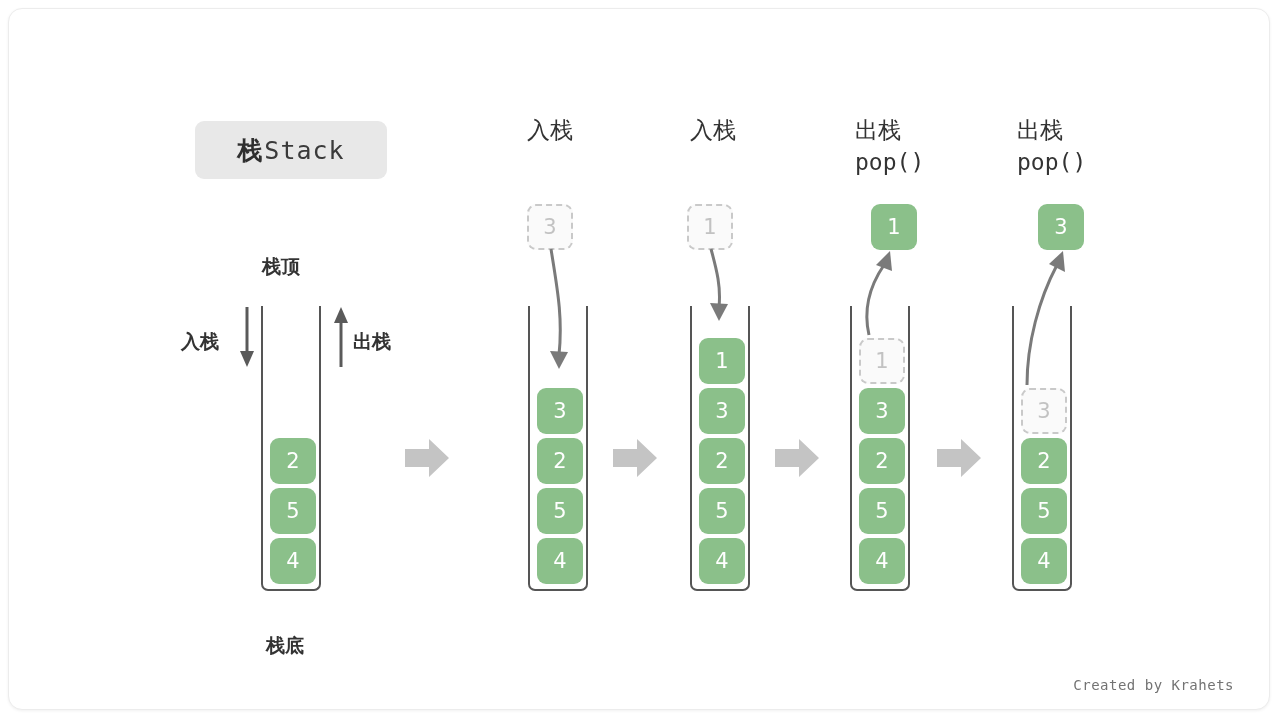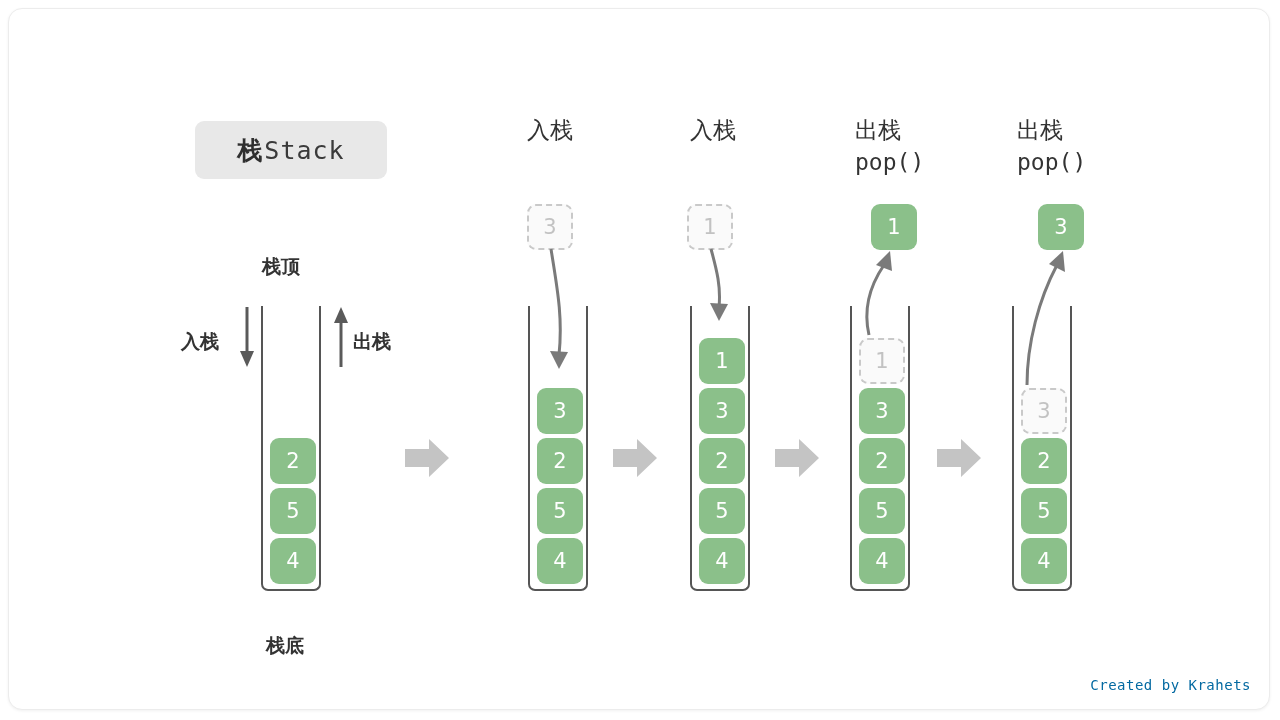--- a/index.html
+++ b/index.html
@@ -120,25 +120,25 @@
     color: #ffffff;
   }
   .cell.ghost {
     background: #fafafa;
     color: #c2c2c2;
     border: 2px dashed #c9c9c9;
   }
 
   
   #footer {
-    right: 18px;
+    right: 35px;
     bottom: 16px;
     font-family: "DejaVu Sans Mono", "Liberation Mono", monospace;
     font-size: 14px;
-    color: #0369a1;
+    color: #737373;
     letter-spacing: 0.5px;
   }
 
   svg { overflow: visible; }
 </style>
 </head>
 <body>
 
 <div id="card">
 

